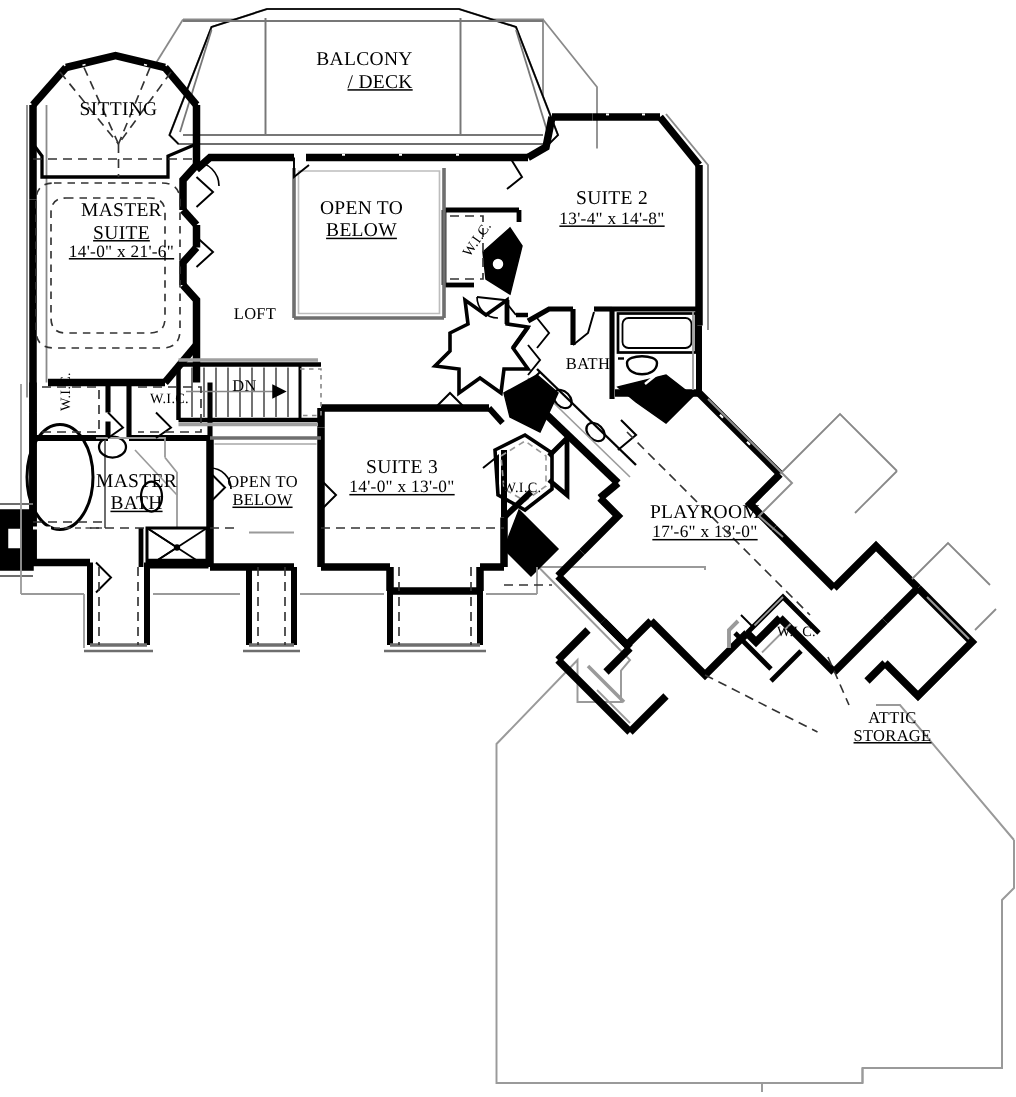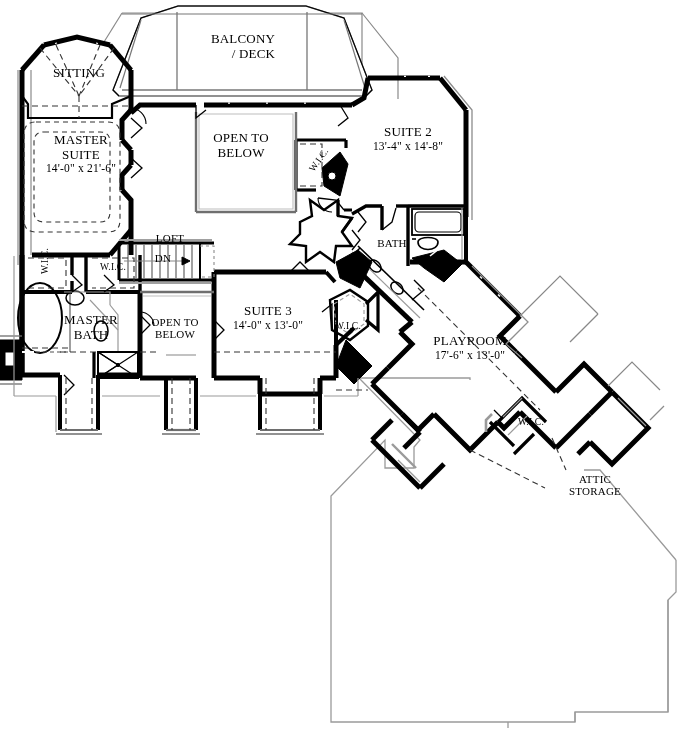--- a/index.html
+++ b/index.html
@@ -20,21 +20,21 @@
     position:absolute;
     font-family:"Liberation Serif", serif;
     color:#000;
     white-space:nowrap;
     text-align:center;
     line-height:1.12;
     letter-spacing:0.2px;
     user-select:none;
   }
   .lbl .l1{display:block;}
-  .lbl .l2{display:block;}
+  .lbl .l2{display:block;text-decoration:underline;}
   .room-name{font-size:13px;font-weight:400;}
   .room-dim{font-size:11.5px;font-weight:400;}
   .small{font-size:9.5px;}
   .tiny{font-size:11px;}
   .mid{font-size:11px;}
   .rot-neg55{transform:translate(-50%,-50%) rotate(-55deg);}
   .ctr{transform:translate(-50%,-50%);}
 </style>
 </head>
 <body>
@@ -420,21 +420,21 @@
 
   <div class="lbl ctr" style="left:408px;top:139px;">
     <span class="l1 room-name">SUITE 2</span>
     <span class="l2 room-dim">13'-4" x 14'-8"</span>
   </div>
 
   <div class="lbl small rot-neg55" style="left:319px;top:160px;">
     <span class="l1">W.I.C.</span>
   </div>
 
-  <div class="lbl mid ctr" style="left:170px;top:210px;margin-top:28px;">
+  <div class="lbl mid ctr" style="left:170px;top:210px;">
     <span class="l1">LOFT</span>
   </div>
 
   <div class="lbl mid ctr" style="left:392px;top:243px;">
     <span class="l1">BATH</span>
   </div>
 
   <div class="lbl tiny ctr" style="left:163px;top:258px;">
     <span class="l1">DN</span>
   </div>

